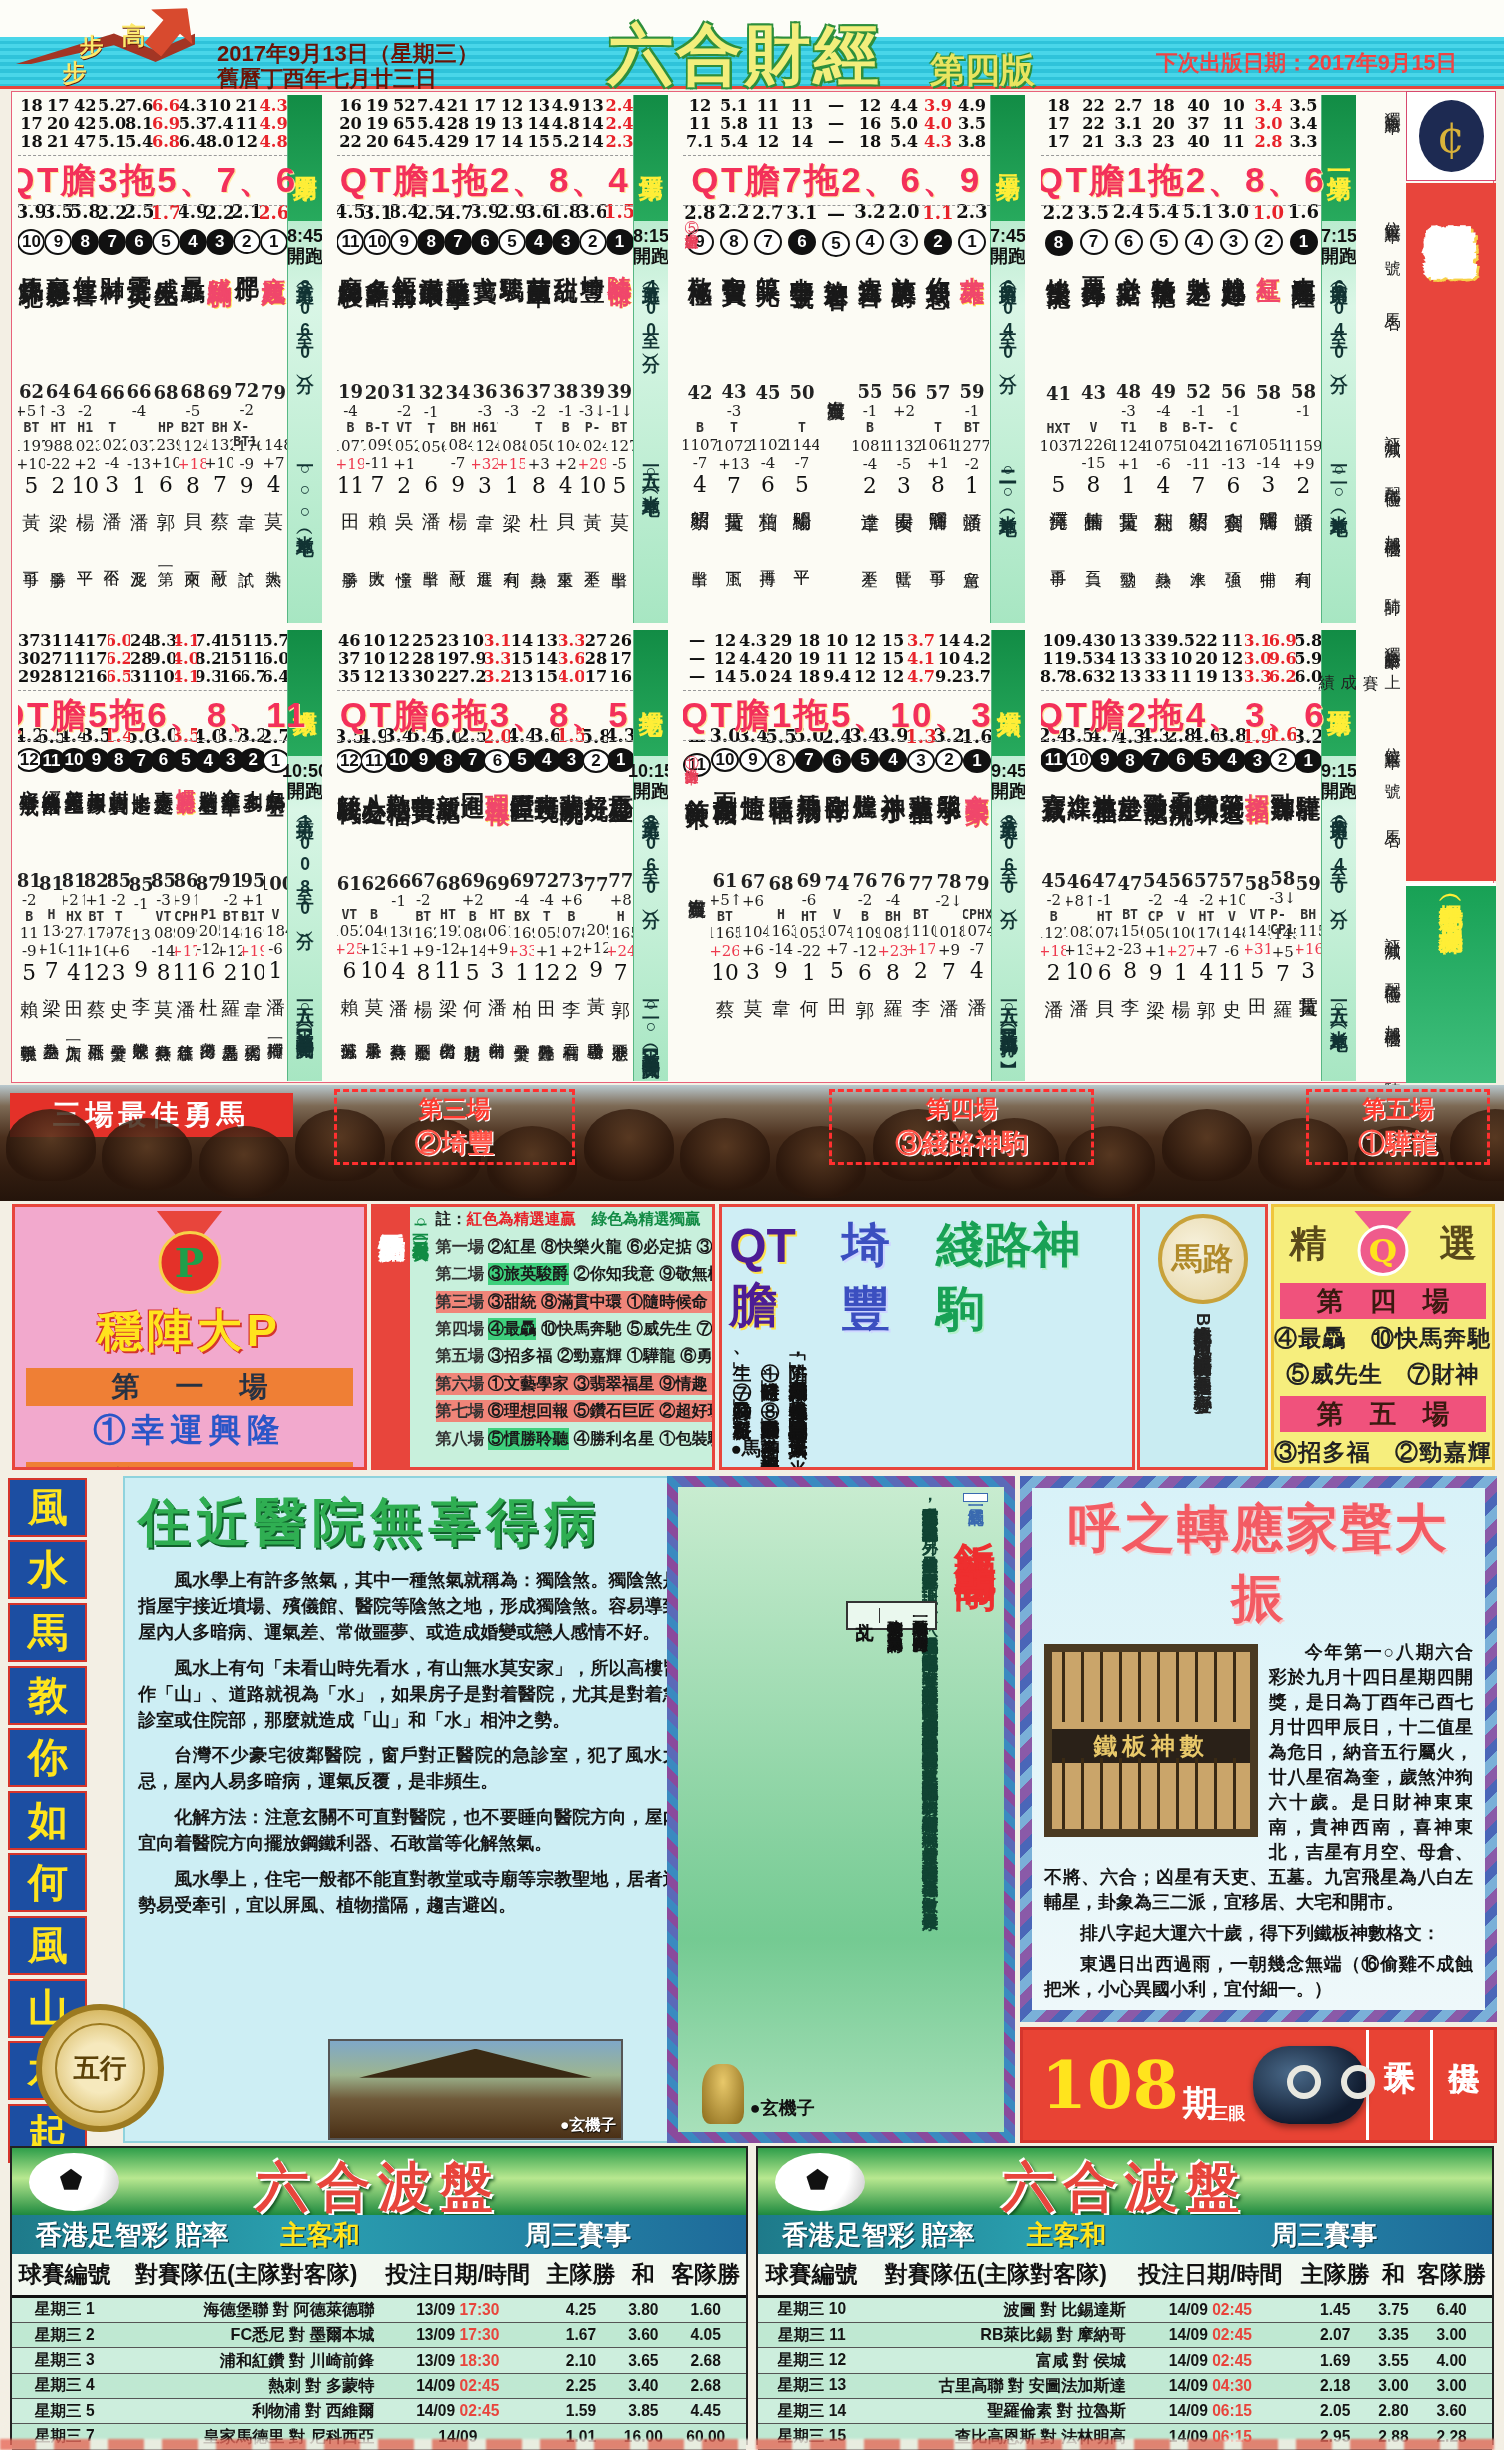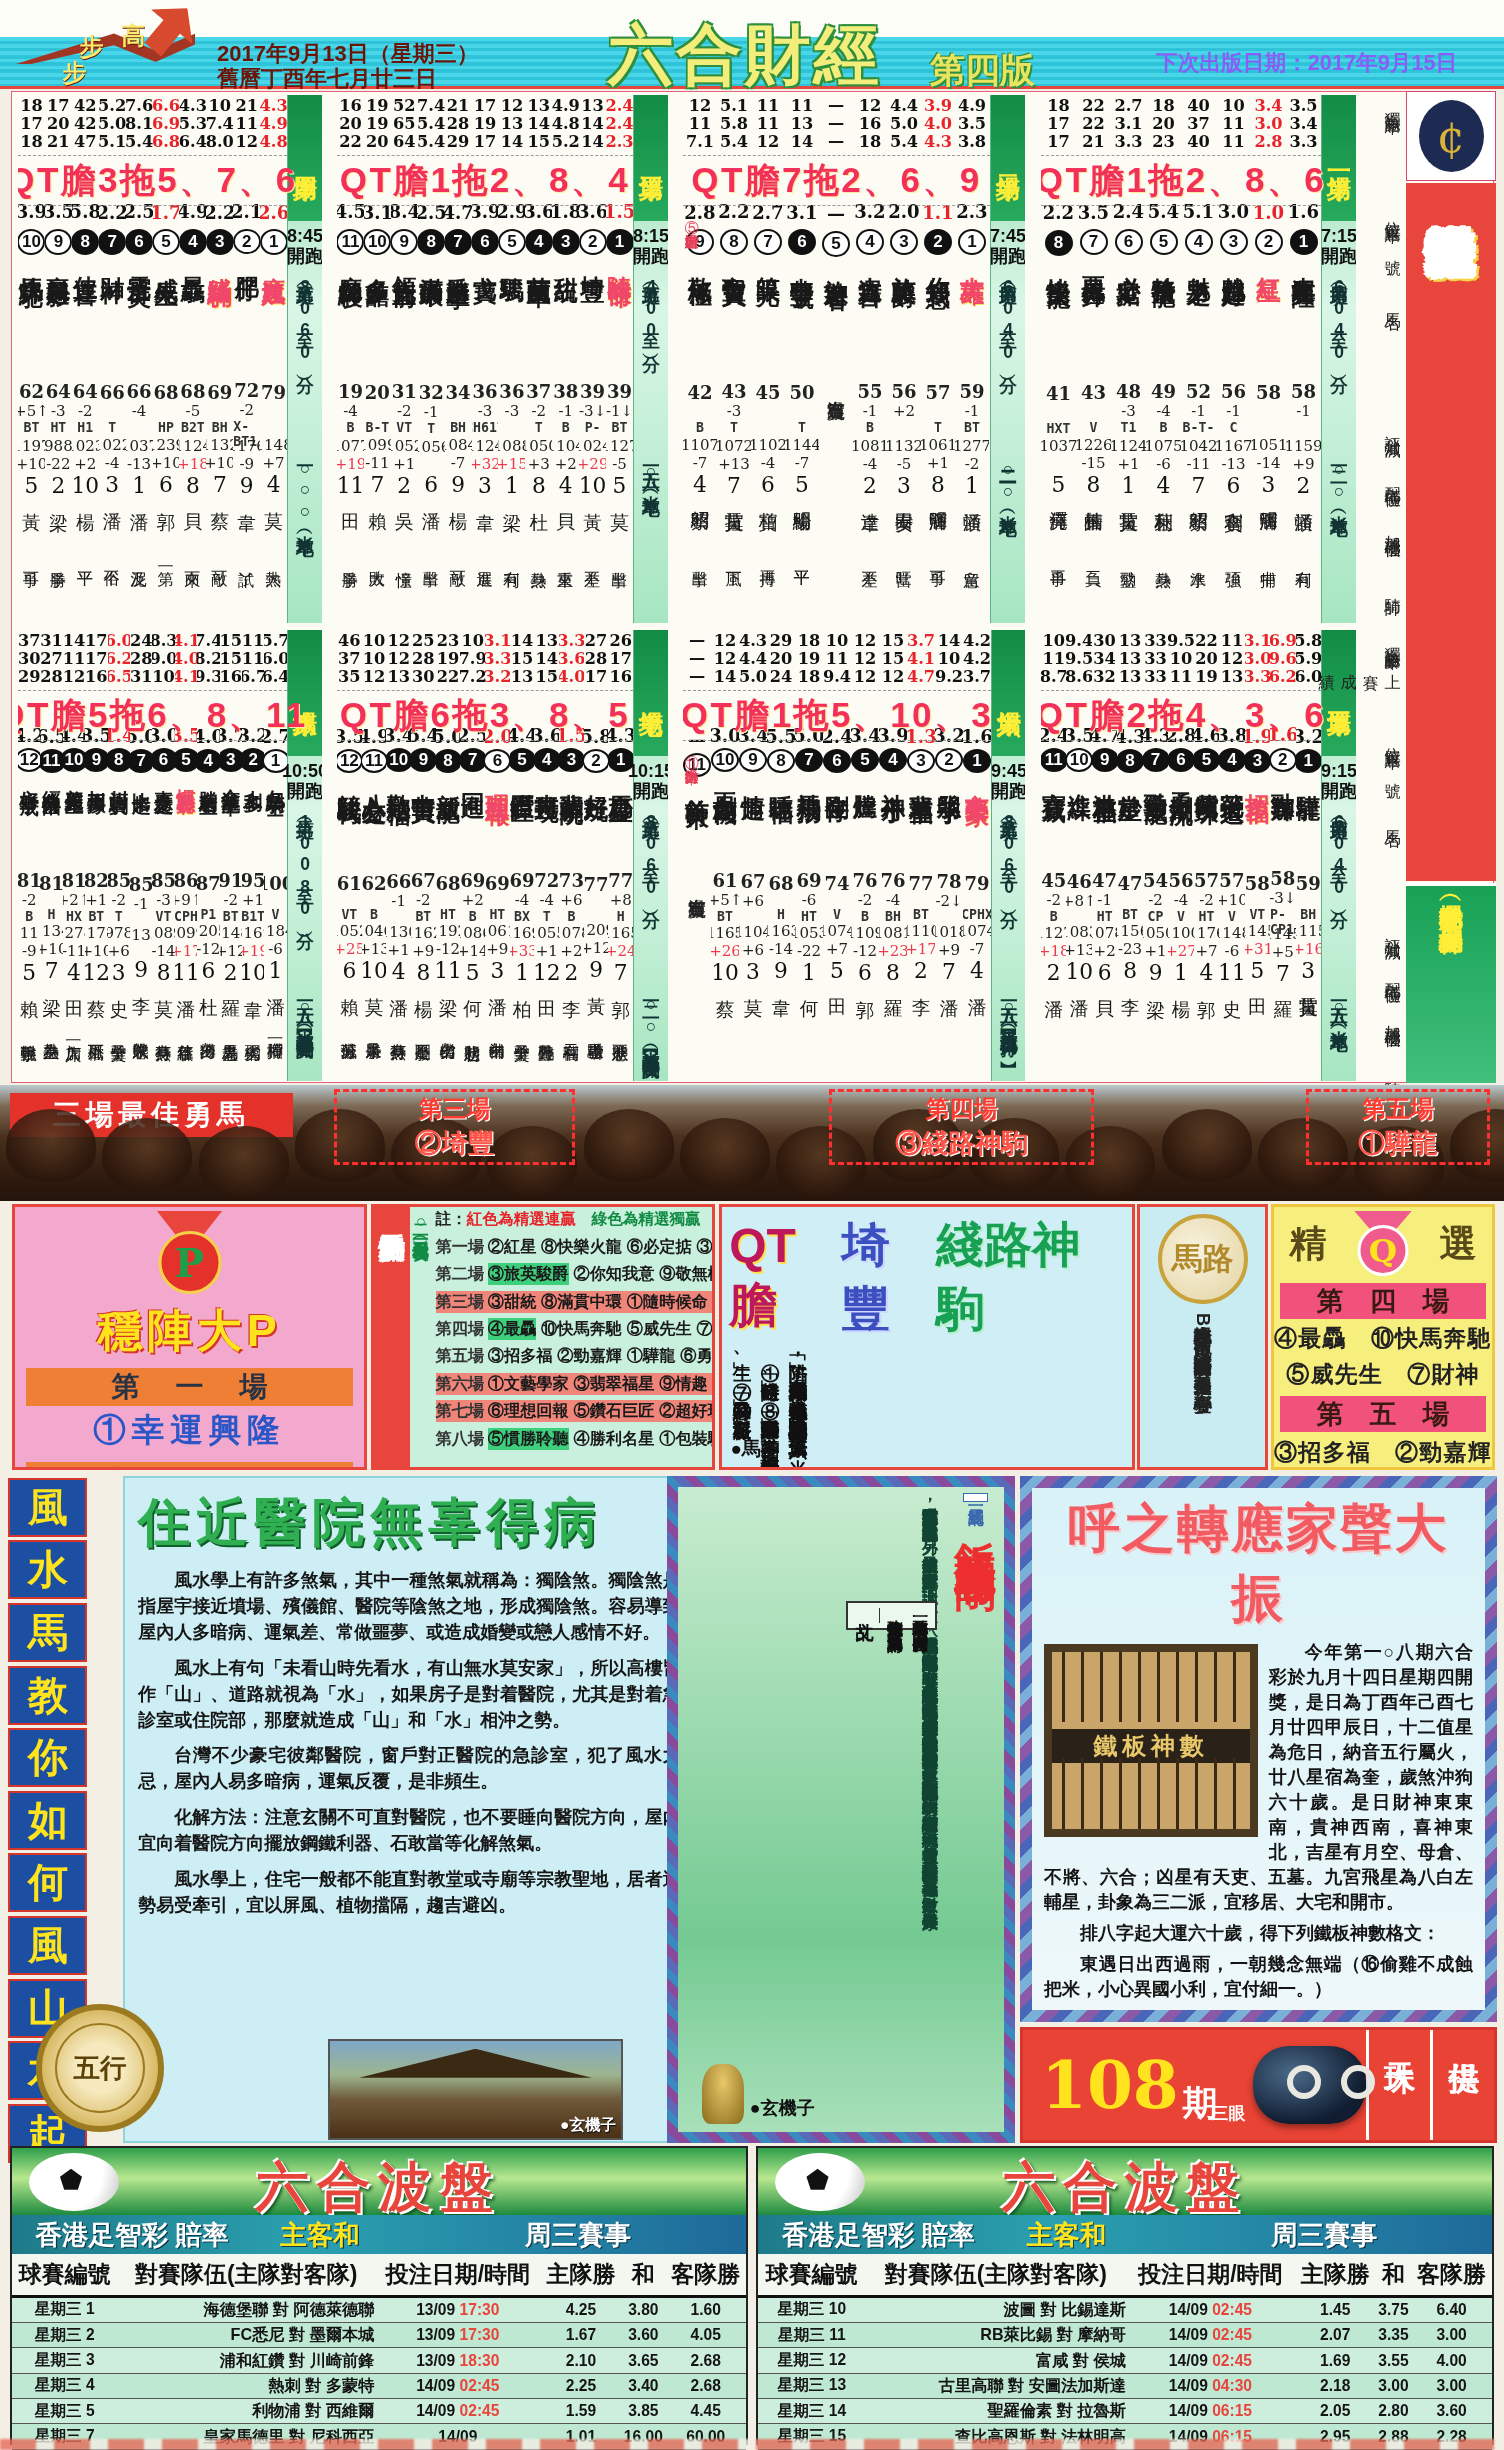--- a/index.html
+++ b/index.html
@@ -15,21 +15,21 @@
   .logo-arrow .shaft { position:absolute; left:6px; top:31px; width:181px; height:31px; background:#a33524;
      clip-path:polygon(0 100%,55% 0,78% 55%,100% 0,100% 35%,78% 92%,55% 38%,8% 100%); }
   .logo-arrow .head { position:absolute; right:10.8px; top:0; width:54px; height:54px; background:#d84a2e;
      clip-path:polygon(50% 0,100% 45%,70% 45%,70% 100%,30% 100%,30% 45%,0 45%); transform:rotate(40deg); }
   .logo-arrow .ch { position:absolute; color:#fde96a; font-weight:bold; font-size:24px; text-shadow:0.6px 0.6px 0 #5c1608; }
   .hdr-date { position:absolute; left:217px; top:41px; color:#6b1407; font-weight:bold; font-size:22px; line-height:25px; }
   .hdr-title { position:absolute; left:608px; top:10.8px; font-size:65px; font-weight:bold; color:#f3ee7c;
      text-shadow:2.4px 2.4px 0 #2e8f3c,-1.8px -1.8px 0 #2e8f3c,1.8px -1.8px 0 #2e8f3c,-1.8px 1.8px 0 #2e8f3c; letter-spacing:3.6px;}
   .hdr-edition { position:absolute; left:930px; top:47px; font-size:35px; font-weight:bold; color:#e9e45f;
      text-shadow:1.8px 1.8px 0 #2e8f3c,-1.2px -1.2px 0 #2e8f3c; }
-  .hdr-next { position:absolute; left:1156px; top:48px; font-size:21.7px; font-weight:bold; color:#8b5cf6; }
+  .hdr-next { position:absolute; left:1156px; top:48px; font-size:21.7px; font-weight:bold; color:#ef4444; }
 
   
   .races-bg { position:absolute; left:10.8px; top:91px; width:1483px; height:992px; background:#fcfbf4; border:1.8px solid #e8617a; }
   .race-row { position:absolute; left:0; top:0; }
   .panel { position:absolute; top:0; display:flex; overflow:hidden; }
   .horses { position:relative; display:flex; flex-direction:row; }
   .hcol { display:flex; flex-direction:column; align-items:center; overflow:hidden; }
   .win { height:58px; padding-top:2.4px; text-align:center; font-family:"DejaVu Serif",serif; font-weight:bold; font-size:16.2px; line-height:18px; color:#111; }
   .qtgap { height:55px; }
   .qtban { position:absolute; left:0; right:0; top:60px; height:51px; border-top:1.8px dashed #999; border-bottom:1.8px dashed #999;
@@ -109,21 +109,21 @@
   .hv-legend { font-size:15.6px; font-weight:bold; color:#222; }
   .hv-legend .rl { color:#e8232a; } .hv-legend .gl { color:#128c45; }
   .hv-row { display:flex; align-items:center; font-size:16.2px; font-weight:bold; color:#1a1a1a; margin-top:5.4px; white-space:nowrap; }
   .hv-row .rc { margin-right:3.6px; color:#333; }
   .hv-row.r { background:#f08579; }
   .hv-pick { margin-right:4.8px; }
   .hv-pick.g { background:#3ecf7c; }
 
   .qtbox { left:719px; top:1204px; width:416px; height:266px; background:#cfeef5; }
   .qt-head { display:flex; justify-content:space-around; align-items:center; padding:6px 7.2px 0; }
-  .qt-head .a { font-size:48px; font-weight:bold; color:#be185d; text-shadow:1.8px 1.8px 0 #ffe24a; }
+  .qt-head .a { font-size:48px; font-weight:bold; color:#4c1d95; text-shadow:1.8px 1.8px 0 #ffe24a; }
   .qt-head .b { font-size:48px; font-weight:bold; color:#3b4fc0; text-shadow:1.8px 1.8px 0 #cfd6ff; }
   .qt-head .c { font-size:48px; font-weight:bold; color:#18a155; text-shadow:1.8px 1.8px 0 #b6f0cc; }
   .qt-body { writing-mode:vertical-rl; height:169px; margin:8.4px 6px 0; font-size:18.7px; line-height:28px; color:#111; font-weight:bold; }
   .qt-auth { position:absolute; left:8.4px; bottom:4.8px; font-size:19px; font-weight:bold; color:#111; }
 
   .malu { left:1137px; top:1204px; width:131px; height:266px; background:#c9ecf2; }
   .malu .ring { width:90px; height:90px; margin:7.2px auto 0; border-radius:50%; border:4.8px solid #c8a23a;
      display:flex; align-items:center; justify-content:center; color:#b08a2a; font-size:31px; font-weight:bold;
      background:radial-gradient(circle at 40% 40%,#f8f3e0,#e4d3a0); }
   .malu .bd { writing-mode:vertical-rl; height:138px; margin:8.4px auto 0; font-size:18px; line-height:26.5px; color:#222; font-weight:bold; }

